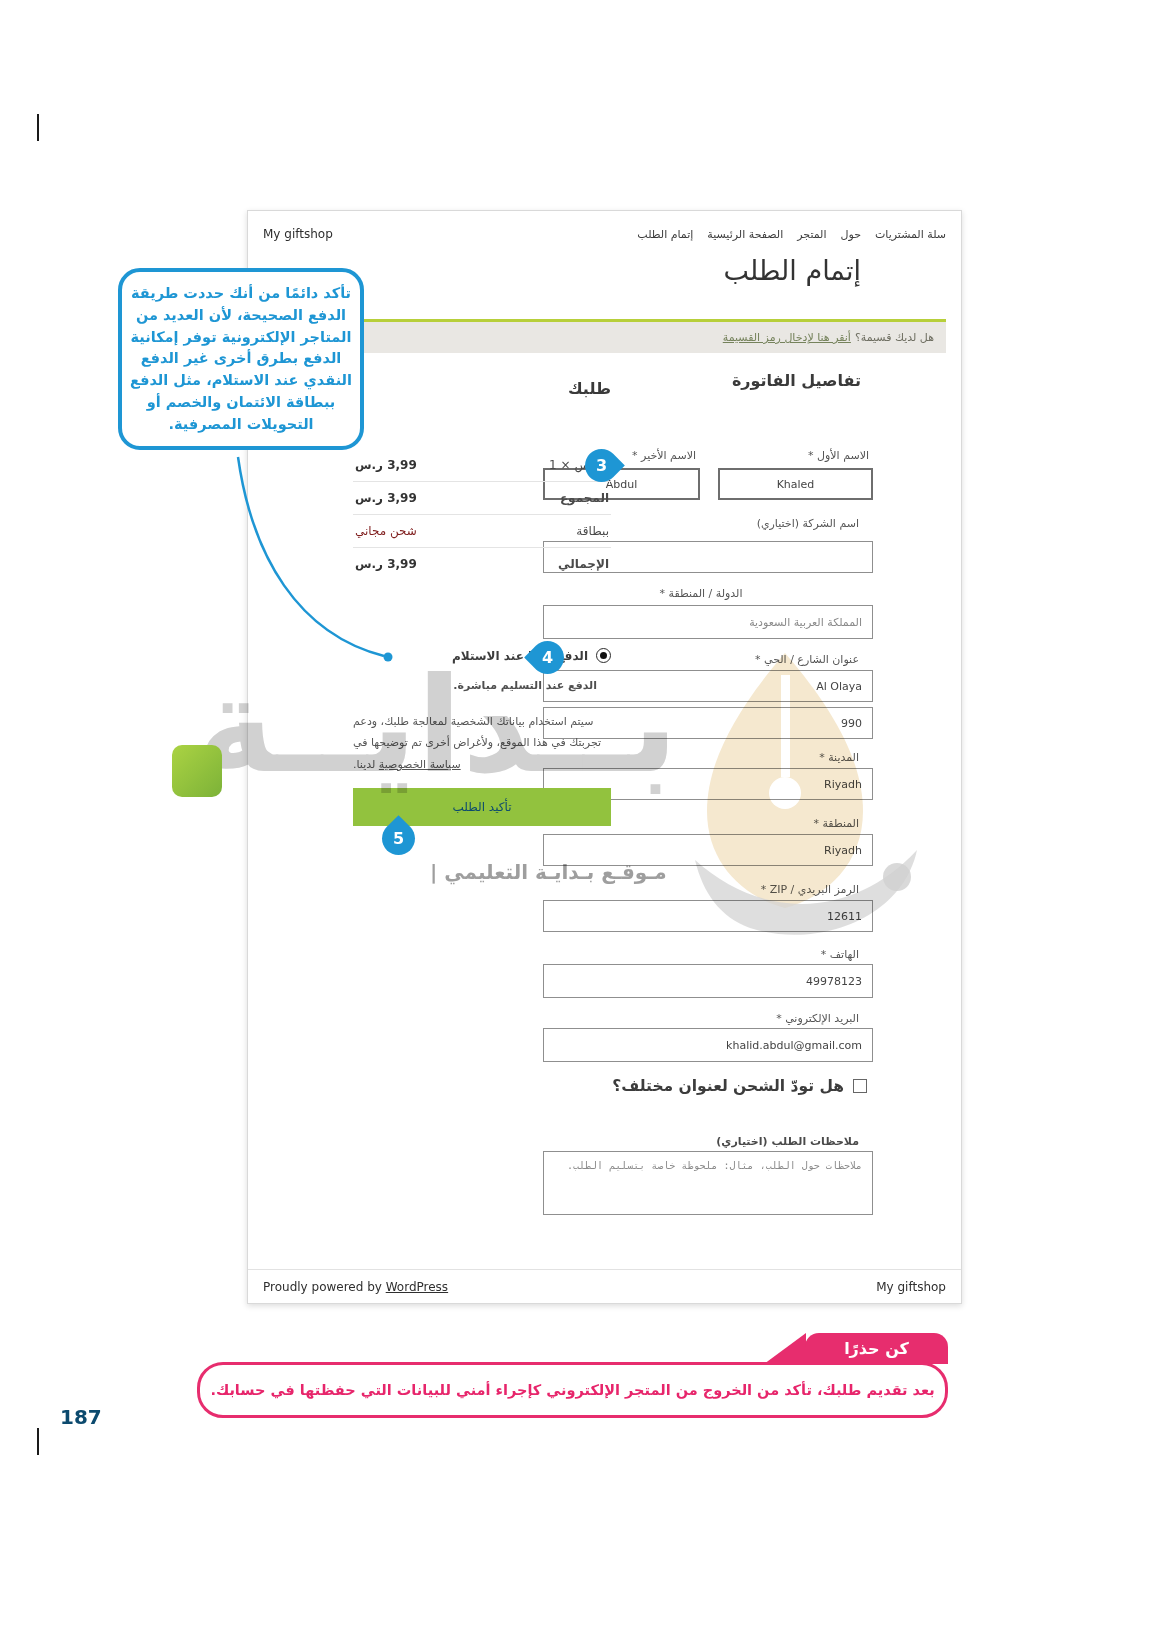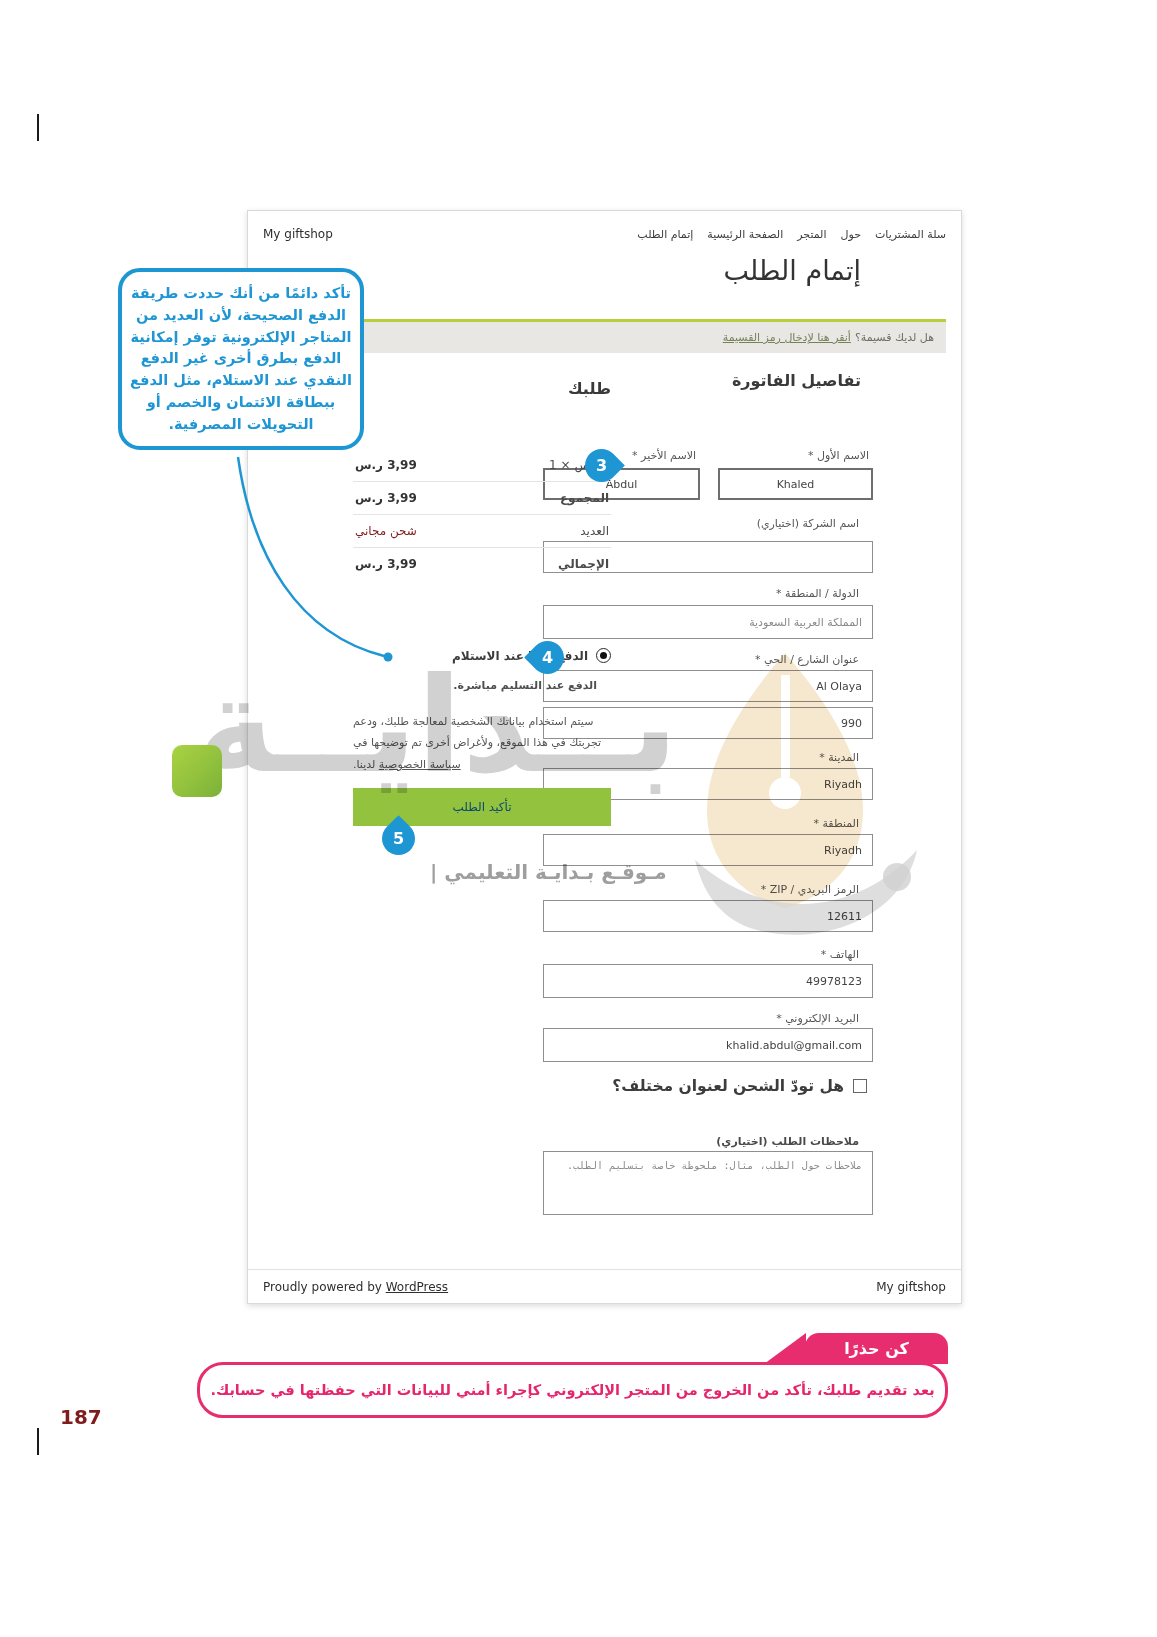--- a/index.html
+++ b/index.html
@@ -82,21 +82,21 @@
   .pin.tip-up span{transform:rotate(-45deg);}
   
   .warn-tab{position:absolute;left:805px;top:1333px;width:143px;height:31px;background:#e72d6e;
             border-radius:14px 14px 0 0;z-index:1;display:flex;align-items:center;justify-content:center;
             color:#fff;font-weight:bold;font-size:16px;direction:rtl;}
   .warn-slant{position:absolute;left:764px;top:1333px;width:0;height:0;
               border-bottom:31px solid #e72d6e;border-left:42px solid transparent;}
   .warn-box{position:absolute;left:197px;top:1362px;width:745px;height:50px;background:#fff;
             border:3px solid #e72d6e;border-radius:26px;display:flex;align-items:center;justify-content:center;
             color:#e7256b;font-weight:bold;font-size:14.5px;direction:rtl;z-index:1;}
-  .pagenum{position:absolute;left:60px;top:1405px;font-size:20px;font-weight:bold;color:#7f1d1d;}
+  .pagenum{position:absolute;left:60px;top:1405px;font-size:20px;font-weight:bold;color:#0c4a6e;}
 </style>
 </head>
 <body>
 
 <div class="page">
 
   <div class="cm" style="left:37px;top:114px;"></div>
   <div class="cm" style="left:1071px;top:114px;"></div>
   <div class="cm" style="left:37px;top:1428px;"></div>
   <div class="cm" style="left:1071px;top:1428px;"></div>
@@ -129,21 +129,21 @@
         <input class="inp center" value="Khaled" style="">
       </div>
       <div class="half" style="left:0;top:238px;width:157px;">
         <label>الاسم الأخير *</label>
         <input class="inp center" value="Abdul" style="">
       </div>
 
       <div class="lblrow" style="top:306px;">اسم الشركة (اختياري)</div>
       <input class="inp" style="top: 330px;" value="">
 
-      <div class="lblrow" style="top:376px;">الدولة / المنطقة *</div>
+      <div class="lblrow" style="top:376px;text-align:center;">الدولة / المنطقة *</div>
       <input class="inp country-val" style="top: 394px; height: 34px;" value="المملكة العربية السعودية">
 
       <div class="lblrow" style="top:442px;">عنوان الشارع / الحي *</div>
       <input class="inp" style="top: 459px;" value="Al Olaya">
       <input class="inp" style="top: 496px;" value="990">
 
       <div class="lblrow" style="top:540px;">المدينة *</div>
       <input class="inp" style="top: 557px;" value="Riyadh">
 
       <div class="lblrow" style="top:606px;">المنطقة *</div>
@@ -173,21 +173,21 @@
       <div class="ot">
         <div class="row">
           <span class="k">دبابيس × 1</span>
           <span class="v">3,99 ر.س</span>
         </div>
         <div class="row sum">
           <span class="k">المجموع</span>
           <span class="v">3,99 ر.س</span>
         </div>
         <div class="row">
-          <span class="k">العديد</span>
+          <span class="k">ببطاقة</span>
           <span style="color:#7f1d1d;">شحن مجاني</span>
         </div>
         <div class="row total">
           <span class="k">الإجمالي</span>
           <span class="v">3,99 ر.س</span>
         </div>
       </div>
 
       <div class="pay">
         <span class="radio">

